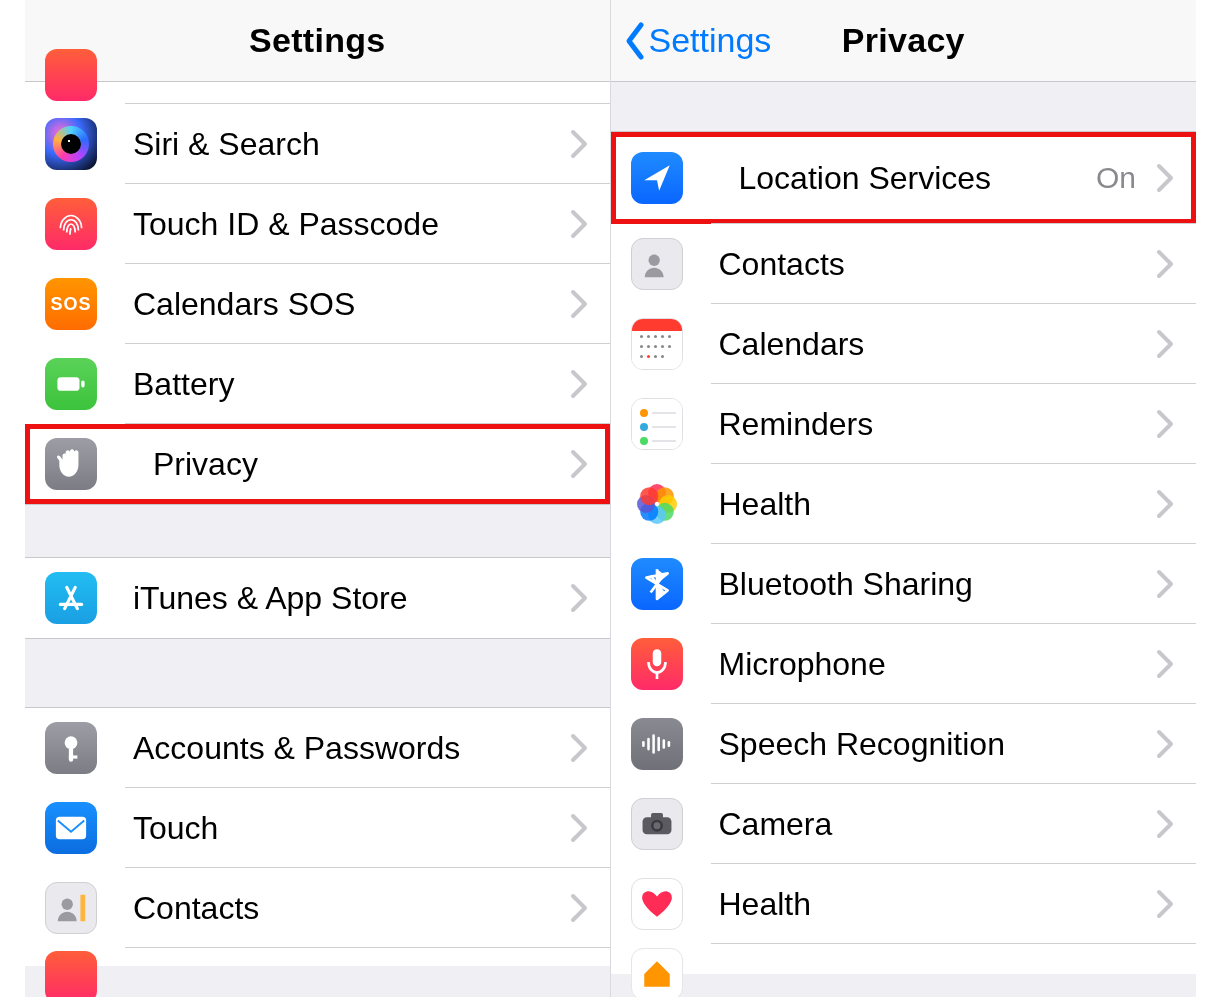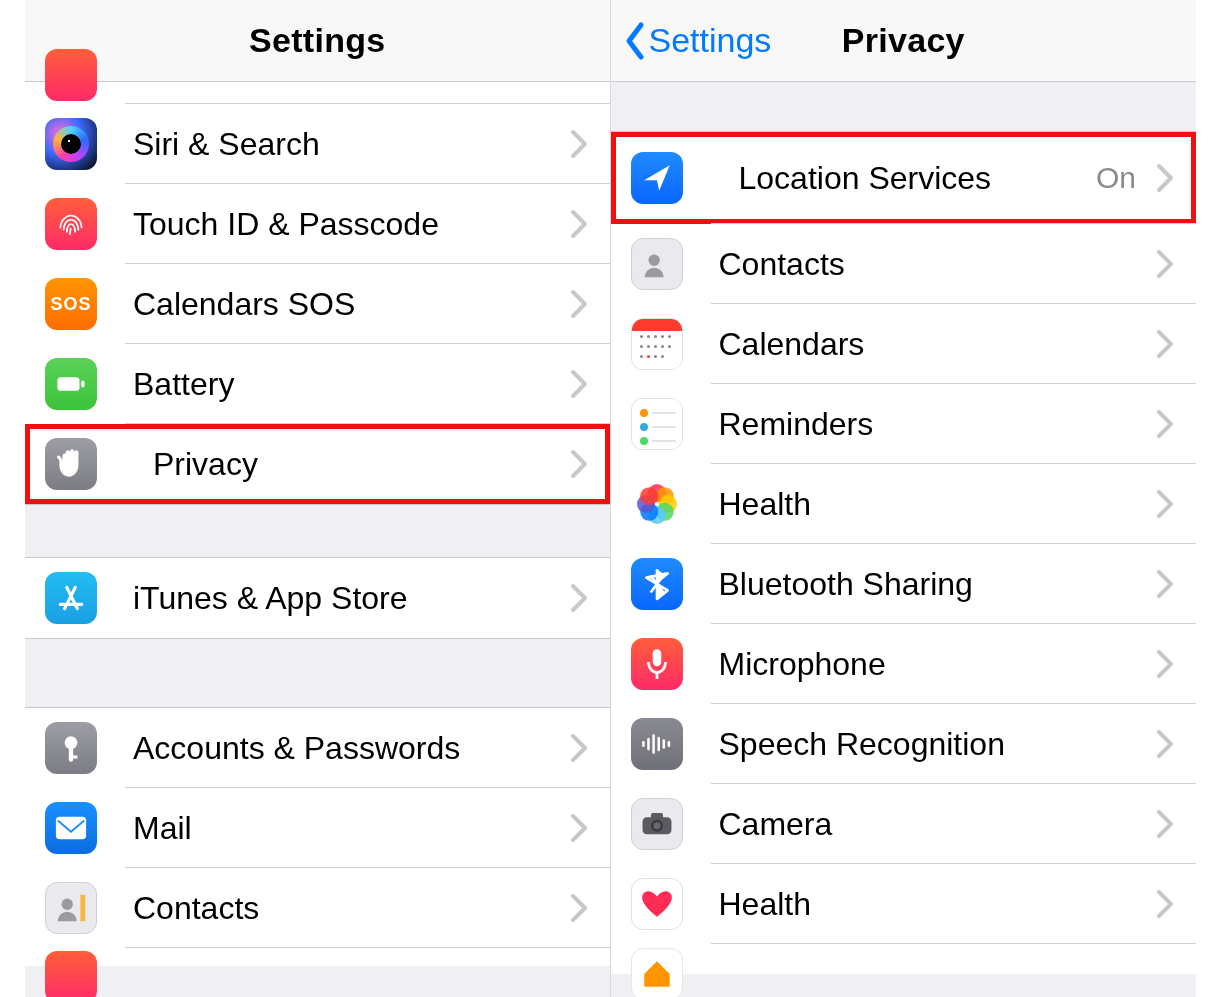--- a/index.html
+++ b/index.html
@@ -312,21 +312,21 @@
         <div class="sep"></div>
       </div>
 
       <div class="row">
         <div class="icon bg-skyb">
           <svg viewBox="0 0 36 28">
               <rect x="2" y="2" width="32" height="24" rx="4" fill="#fff"></rect>
               <polyline points="4,6 18,18 32,6" fill="none" stroke="#1990ff" stroke-width="2"></polyline>
             </svg>
         </div>
-        <div class="label">Mail</div>
+        <div class="label">Touch</div>
         <div class="disclosure">
           <svg viewBox="0 0 18 30">
               <polyline points="3,3 15,15 3,27" fill="none" stroke="#c7c7cc" stroke-width="4" stroke-linecap="round" stroke-linejoin="round"></polyline>
             </svg>
         </div>
         <div class="sep"></div>
       </div>
 
       <div class="row">
         <div class="icon bg-lgrey">

